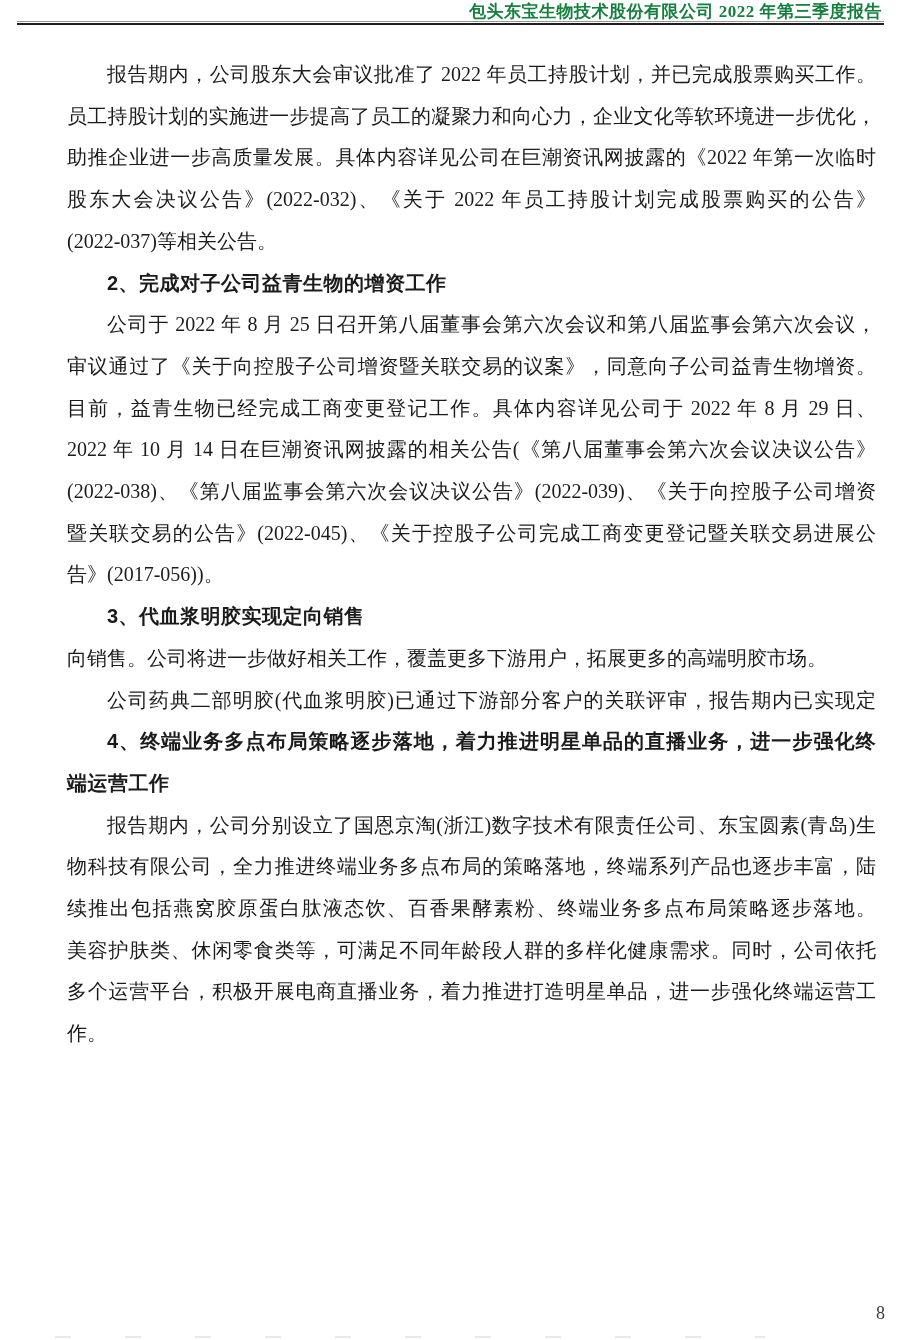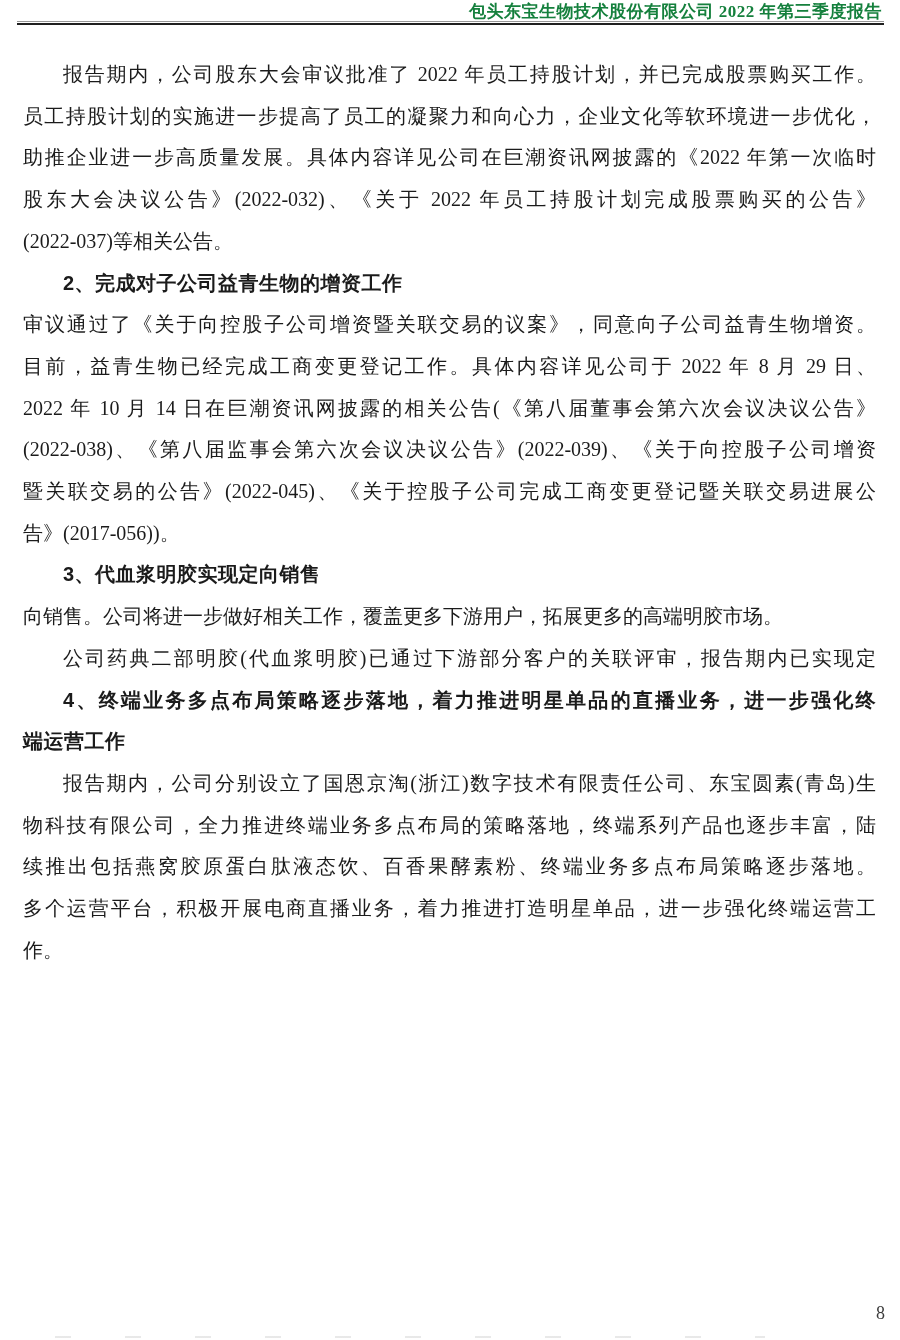--- a/index.html
+++ b/index.html
@@ -32,20 +32,21 @@
     left: 23px;
     width: 853px;
     font-size: 20px;
     line-height: 41.7px;
     color: #1b1b1b;
   }
   .line {
     text-align: justify;
     text-align-last: justify;
     white-space: normal;
+    margin-left: 44px;
   }
   .line.indent { text-indent: 2em; }
   .line.last { text-align: left; text-align-last: left; }
   .line.heading {
     font-weight: bold;
     font-family: "Liberation Sans", "DejaVu Sans", sans-serif;
     letter-spacing: 0.5px;
   }
   .page-number {
     position: absolute;
@@ -77,33 +78,35 @@
 <div class="rule rule-thin"></div>
 <div class="rule rule-thick"></div>
 
 <div class="content">
     <div class="line indent">报告期内，公司股东大会审议批准了 2022 年员工持股计划，并已完成股票购买工作。</div>
     <div class="line">员工持股计划的实施进一步提高了员工的凝聚力和向心力，企业文化等软环境进一步优化，</div>
     <div class="line">助推企业进一步高质量发展。具体内容详见公司在巨潮资讯网披露的《2022 年第一次临时</div>
     <div class="line">股东大会决议公告》(2022-032)、《关于 2022 年员工持股计划完成股票购买的公告》</div>
     <div class="line last">(2022-037)等相关公告。</div>
     <div class="line heading indent last">2、完成对子公司益青生物的增资工作</div>
+    <div class="line indent">公司于 2022 年 8 月 25 日召开第八届董事会第六次会议和第八届监事会第六次会议，</div>
     <div class="line">审议通过了《关于向控股子公司增资暨关联交易的议案》，同意向子公司益青生物增资。</div>
     <div class="line">目前，益青生物已经完成工商变更登记工作。具体内容详见公司于 2022 年 8 月 29 日、</div>
     <div class="line">2022 年 10 月 14 日在巨潮资讯网披露的相关公告(《第八届董事会第六次会议决议公告》</div>
     <div class="line">(2022-038)、《第八届监事会第六次会议决议公告》(2022-039)、《关于向控股子公司增资</div>
     <div class="line">暨关联交易的公告》(2022-045)、《关于控股子公司完成工商变更登记暨关联交易进展公</div>
     <div class="line last">告》(2017-056))。</div>
     <div class="line heading indent last">3、代血浆明胶实现定向销售</div>
     <div class="line last">向销售。公司将进一步做好相关工作，覆盖更多下游用户，拓展更多的高端明胶市场。</div>
     <div class="line indent">公司药典二部明胶(代血浆明胶)已通过下游部分客户的关联评审，报告期内已实现定</div>
     <div class="line heading indent">4、终端业务多点布局策略逐步落地，着力推进明星单品的直播业务，进一步强化终</div>
     <div class="line heading last">端运营工作</div>
     <div class="line indent">报告期内，公司分别设立了国恩京淘(浙江)数字技术有限责任公司、东宝圆素(青岛)生</div>
     <div class="line">物科技有限公司，全力推进终端业务多点布局的策略落地，终端系列产品也逐步丰富，陆</div>
     <div class="line">续推出包括燕窝胶原蛋白肽液态饮、百香果酵素粉、终端业务多点布局策略逐步落地。</div>
+    <div class="line">美容护肤类、休闲零食类等，可满足不同年龄段人群的多样化健康需求。同时，公司依托</div>
     <div class="line">多个运营平台，积极开展电商直播业务，着力推进打造明星单品，进一步强化终端运营工</div>
     <div class="line last">作。</div>
   </div>
 
 <div class="page-number">8</div>
 
 <div class="bottom-artifact"></div>
 
 </body></html>

